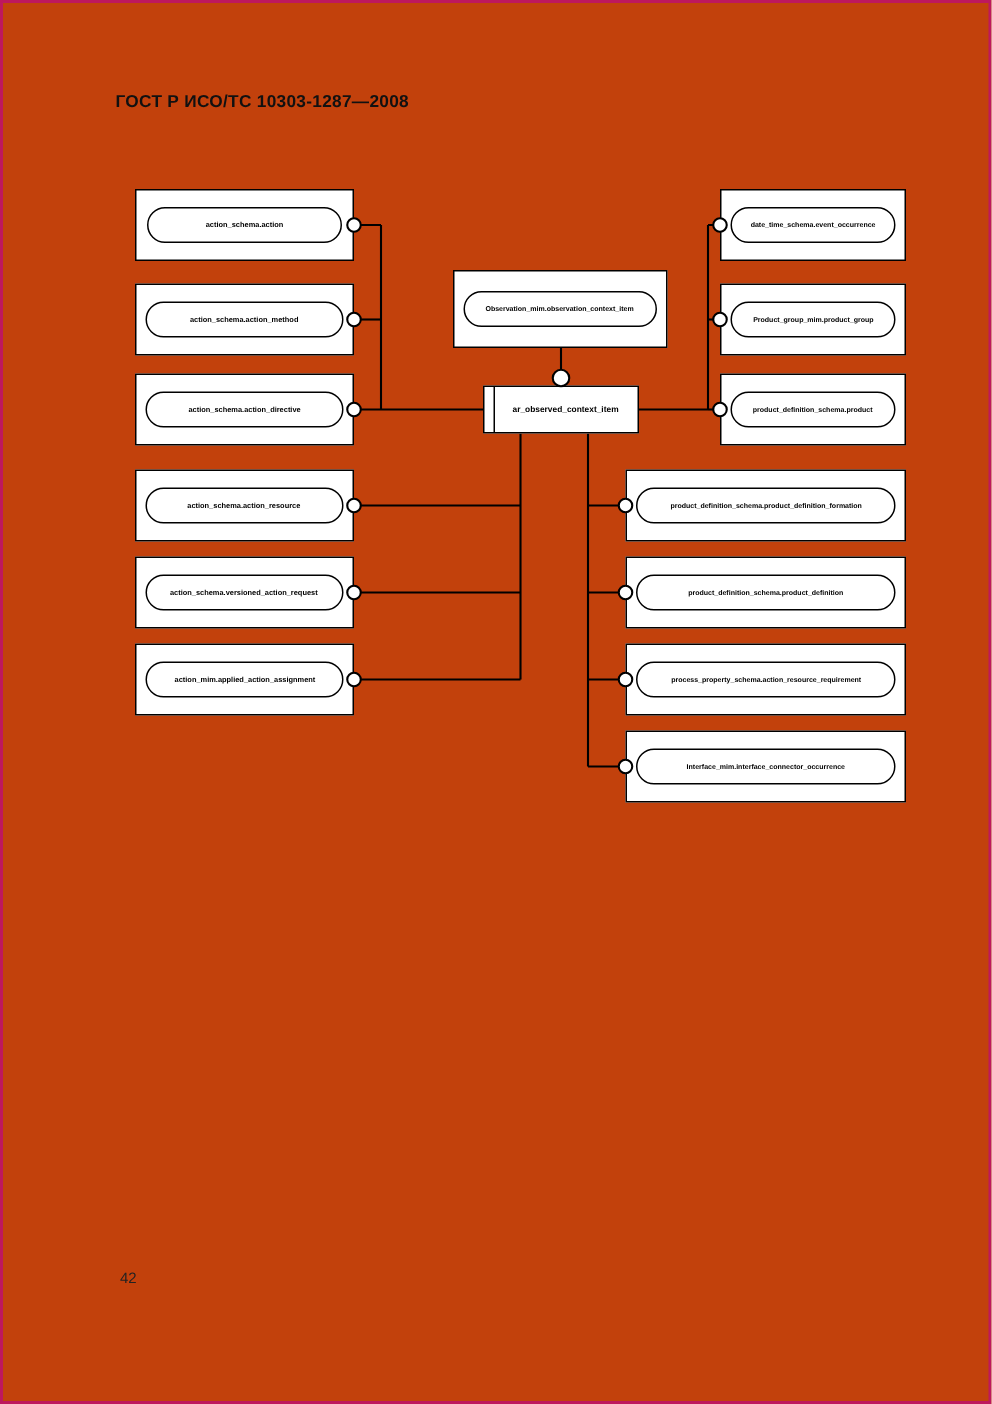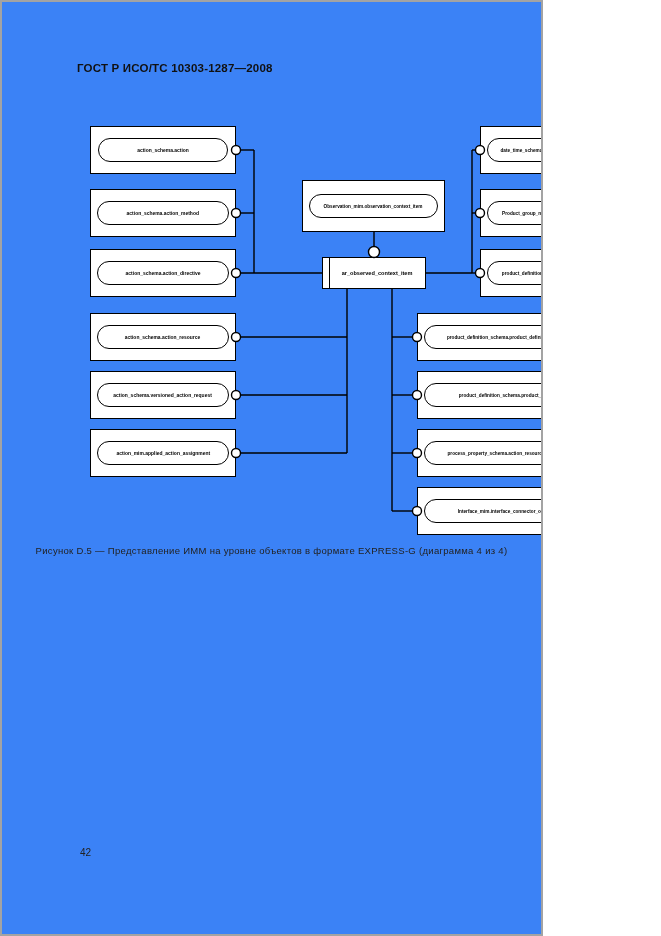--- a/index.html
+++ b/index.html
@@ -1,20 +1,20 @@
 <!DOCTYPE html>
 <html><head>
 <meta charset="utf-8">
 <style>
   html,body { margin:0; padding:0; background:#fff; }
   .page {
     position:relative;
-    width:543px; height:936px;
-    background:#3b82f6;
-    border:2px solid #a3a3a3;
+    width:661px; height:936px;
+    background:#c2410c;
+    border:2px solid #be185d;
     box-sizing:border-box;
     font-family:"Liberation Sans", sans-serif;
     overflow:hidden;
   }
   .header {
     position:absolute; left:75px; top:60px;
     font-size:11.5px; font-weight:bold; color:#111;
     letter-spacing:0.2px;
   }
   .caption {
@@ -198,16 +198,15 @@
       <circle cx="478" cy="211" r="4.5"></circle>
       <circle cx="478" cy="271" r="4.5"></circle>
       <circle cx="415" cy="335" r="4.5"></circle>
       <circle cx="415" cy="393" r="4.5"></circle>
       <circle cx="415" cy="451" r="4.5"></circle>
       <circle cx="415" cy="509" r="4.5"></circle>
       <circle cx="372" cy="250" r="5.5"></circle>
     </g>
   </svg>
 
-  <div class="caption">Рисунок D.5 — Представление ИММ на уровне объектов в формате EXPRESS-G (диаграмма 4 из 4)</div>
   <div class="page-number">42</div>
 
 </div>
 
 </body></html>

